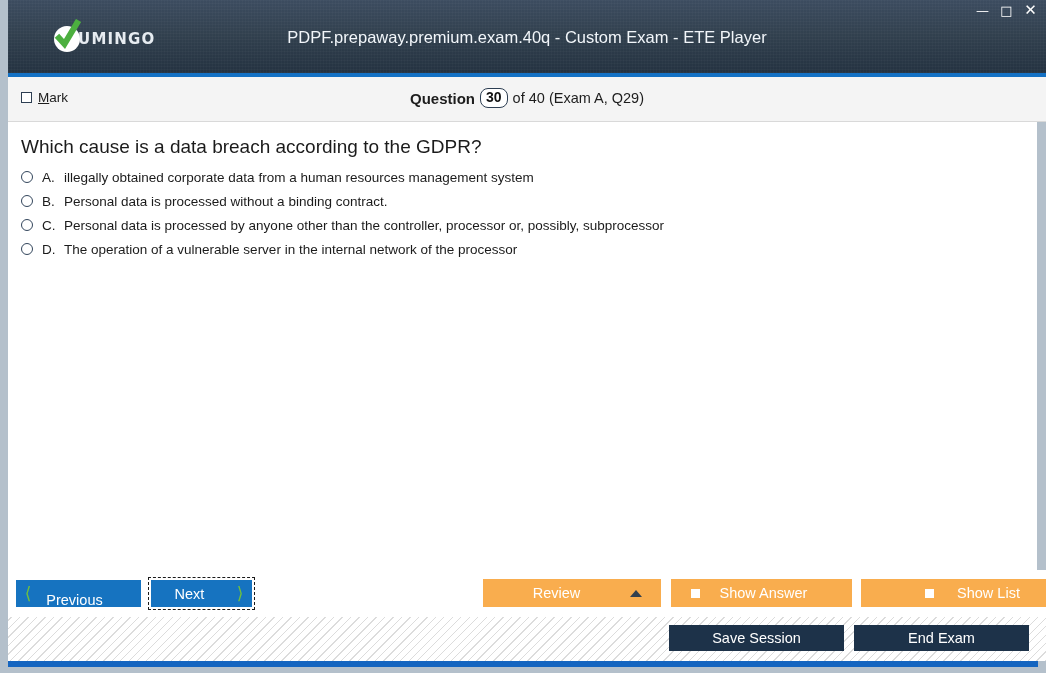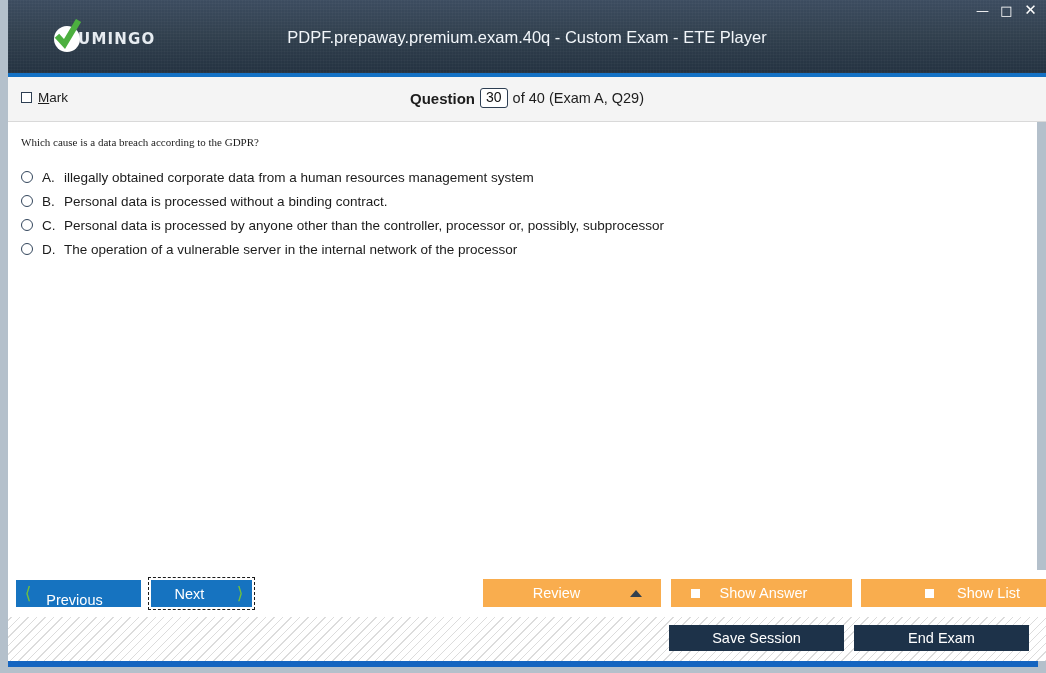--- a/index.html
+++ b/index.html
@@ -147,26 +147,27 @@
     font-size: 14.5px;
     color: #1d1d1d;
     display: flex;
     justify-content: center;
     align-items: center;
     gap: 5px;
   }
   .qcounter .lbl { font-weight: bold; font-size: 15px; }
   .qnumbox {
     border: 1px solid #2d3e52;
-    border-radius: 3px;
+    border-radius: 8px;
     padding: 0px 5px 1px 5px;
     background: #ffffff;
     font-size: 14px;
     line-height: 17px;
     color: #111;
+    font-weight: bold;
   }
 
   
   .content {
     position: absolute;
     left: 8px;
     top: 122px;
     width: 1029px;
     height: 448px;
     background: #ffffff;
@@ -178,23 +179,22 @@
     top: 122px;
     width: 9px;
     height: 448px;
     background: #b4c0cb;
   }
 
   .question-text {
     position: absolute;
     left: 13px;
     top: 14px;
-    font-size: 11px;
+    font-size: 19px;
     color: #1b1b1b;
-    font-family: Liberation Serif, serif;
   }
 
   .options {
     position: absolute;
     left: 13px;
     top: 43px;
     width: 980px;
   }
   .option {
     display: flex;

